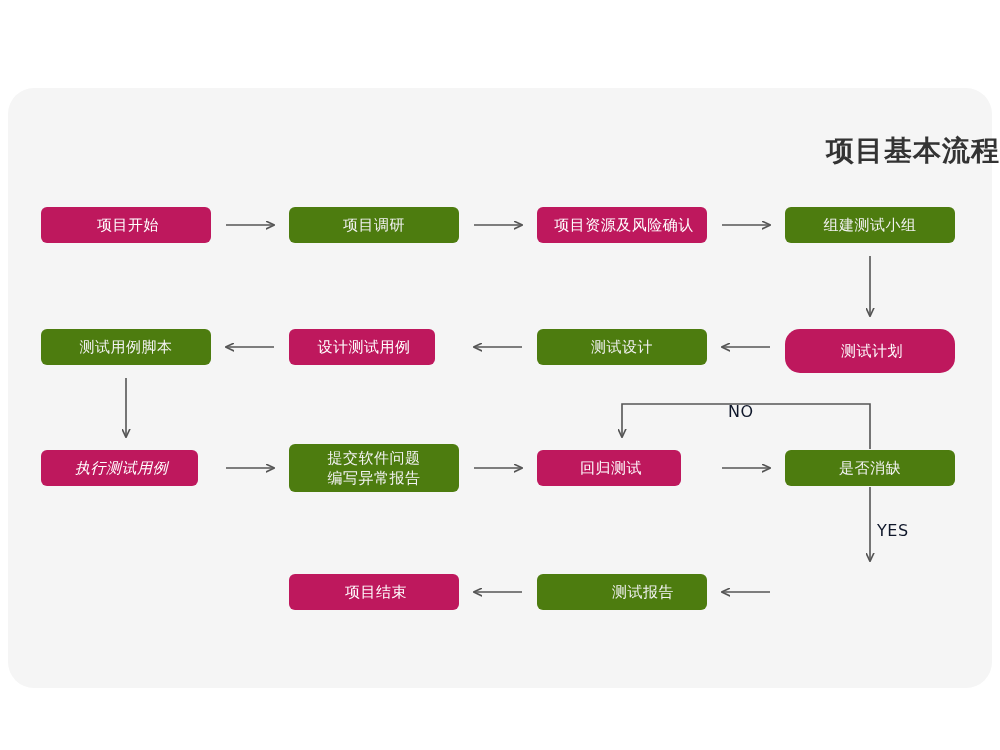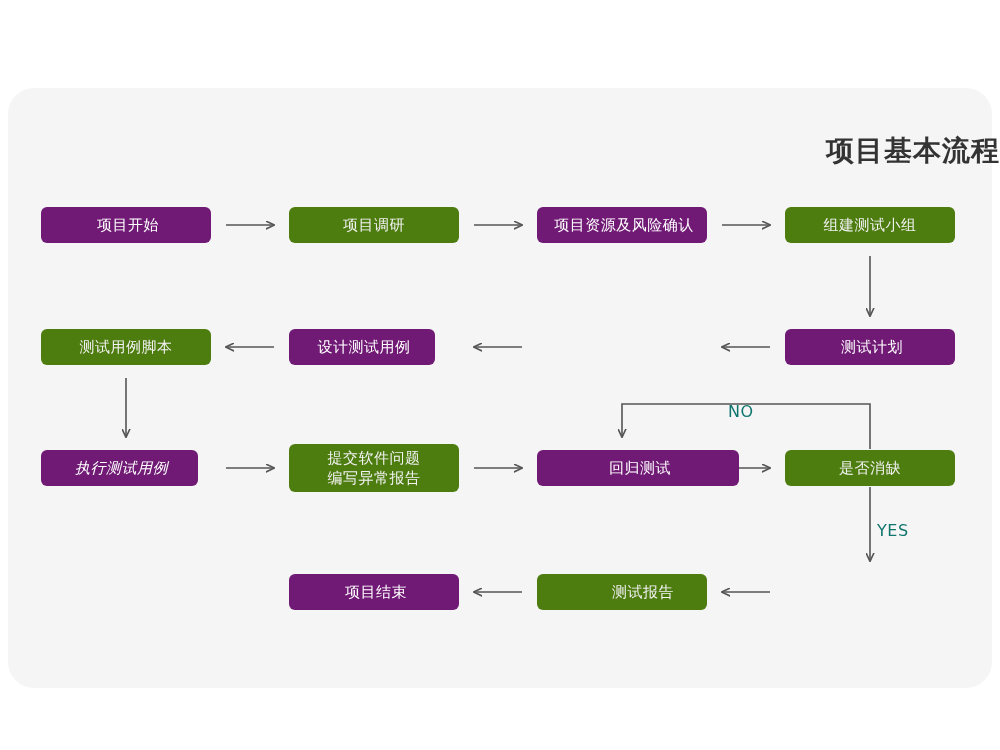--- a/index.html
+++ b/index.html
@@ -49,40 +49,40 @@
     text-align: center;
     border-radius: 6px;
     font-size: 15px;
     line-height: 20px;
     color: #ffffff;
     letter-spacing: 0.5px;
     white-space: pre-line;
     padding: 0 6px;
   }
   .node.purple {
-    background: #701a75;
+    background: #be185d;
     padding-left: 10px;
   }
   .node.gray {
     background: #4d7c0f;
     color: #f2f2f2;
   }
   
   .conn {
     position: absolute;
     pointer-events: none;
   }
   .conn svg {
     display: block;
     overflow: visible;
   }
   .edge-label {
     position: absolute;
     font-size: 16px;
-    color: #0f766e;
+    color: #0f172a;
     letter-spacing: 0.5px;
   }
 </style>
 </head>
 <body>
 
 <div id="stage">
 
   <div class="panel"></div>
 
@@ -131,29 +131,30 @@
   <div class="node gray" style="left:289px; top:207px; width:170px; height:36px;">项目调研</div>
 
   <div class="node purple" style="left:537px; top:207px; width:170px; height:36px;">项目资源及风险确认</div>
 
   <div class="node gray" style="left:785px; top:207px; width:170px; height:36px;">组建测试小组</div>
 
   <div class="node gray" style="left:41px;  top:329px; width:170px; height:36px;">测试用例脚本</div>
 
   <div class="node purple" style="left:289px; top:329px; width:146px; height:36px;">设计测试用例</div>
 
+  <div class="node gray" style="left:537px; top:329px; width:170px; height:36px;">测试设计</div>
 
-  <div class="node purple" style="left:785px; top:329px; width:170px; height:36px;">测试计划</div>
+  <div class="node purple" style="left:785px; top:329px; width:170px; height:44px;border-radius:15px;">测试计划</div>
 
   <div class="node purple" style="left:41px;  top:450px; width:157px; height:36px;font-style:italic;">执行测试用例</div>
 
   <div class="node gray" style="left:289px; top:444px; width:170px; height:48px;">提交软件问题
 编写异常报告</div>
 
-  <div class="node purple" style="left:537px; top:450px; width:202px; height:36px;">回归测试</div>
+  <div class="node purple" style="left:537px; top:450px; width:144px; height:36px;">回归测试</div>
 
   <div class="node gray" style="left:785px; top:450px; width:170px; height:36px;">是否消缺</div>
 
   <div class="node purple" style="left:289px; top:574px; width:170px; height:36px;border-radius:6px;">项目结束</div>
 
   <div class="node gray" style="left:537px; top:574px; width:170px; height:36px;padding-left:48px;">测试报告</div>
 
 
 </div>
 

